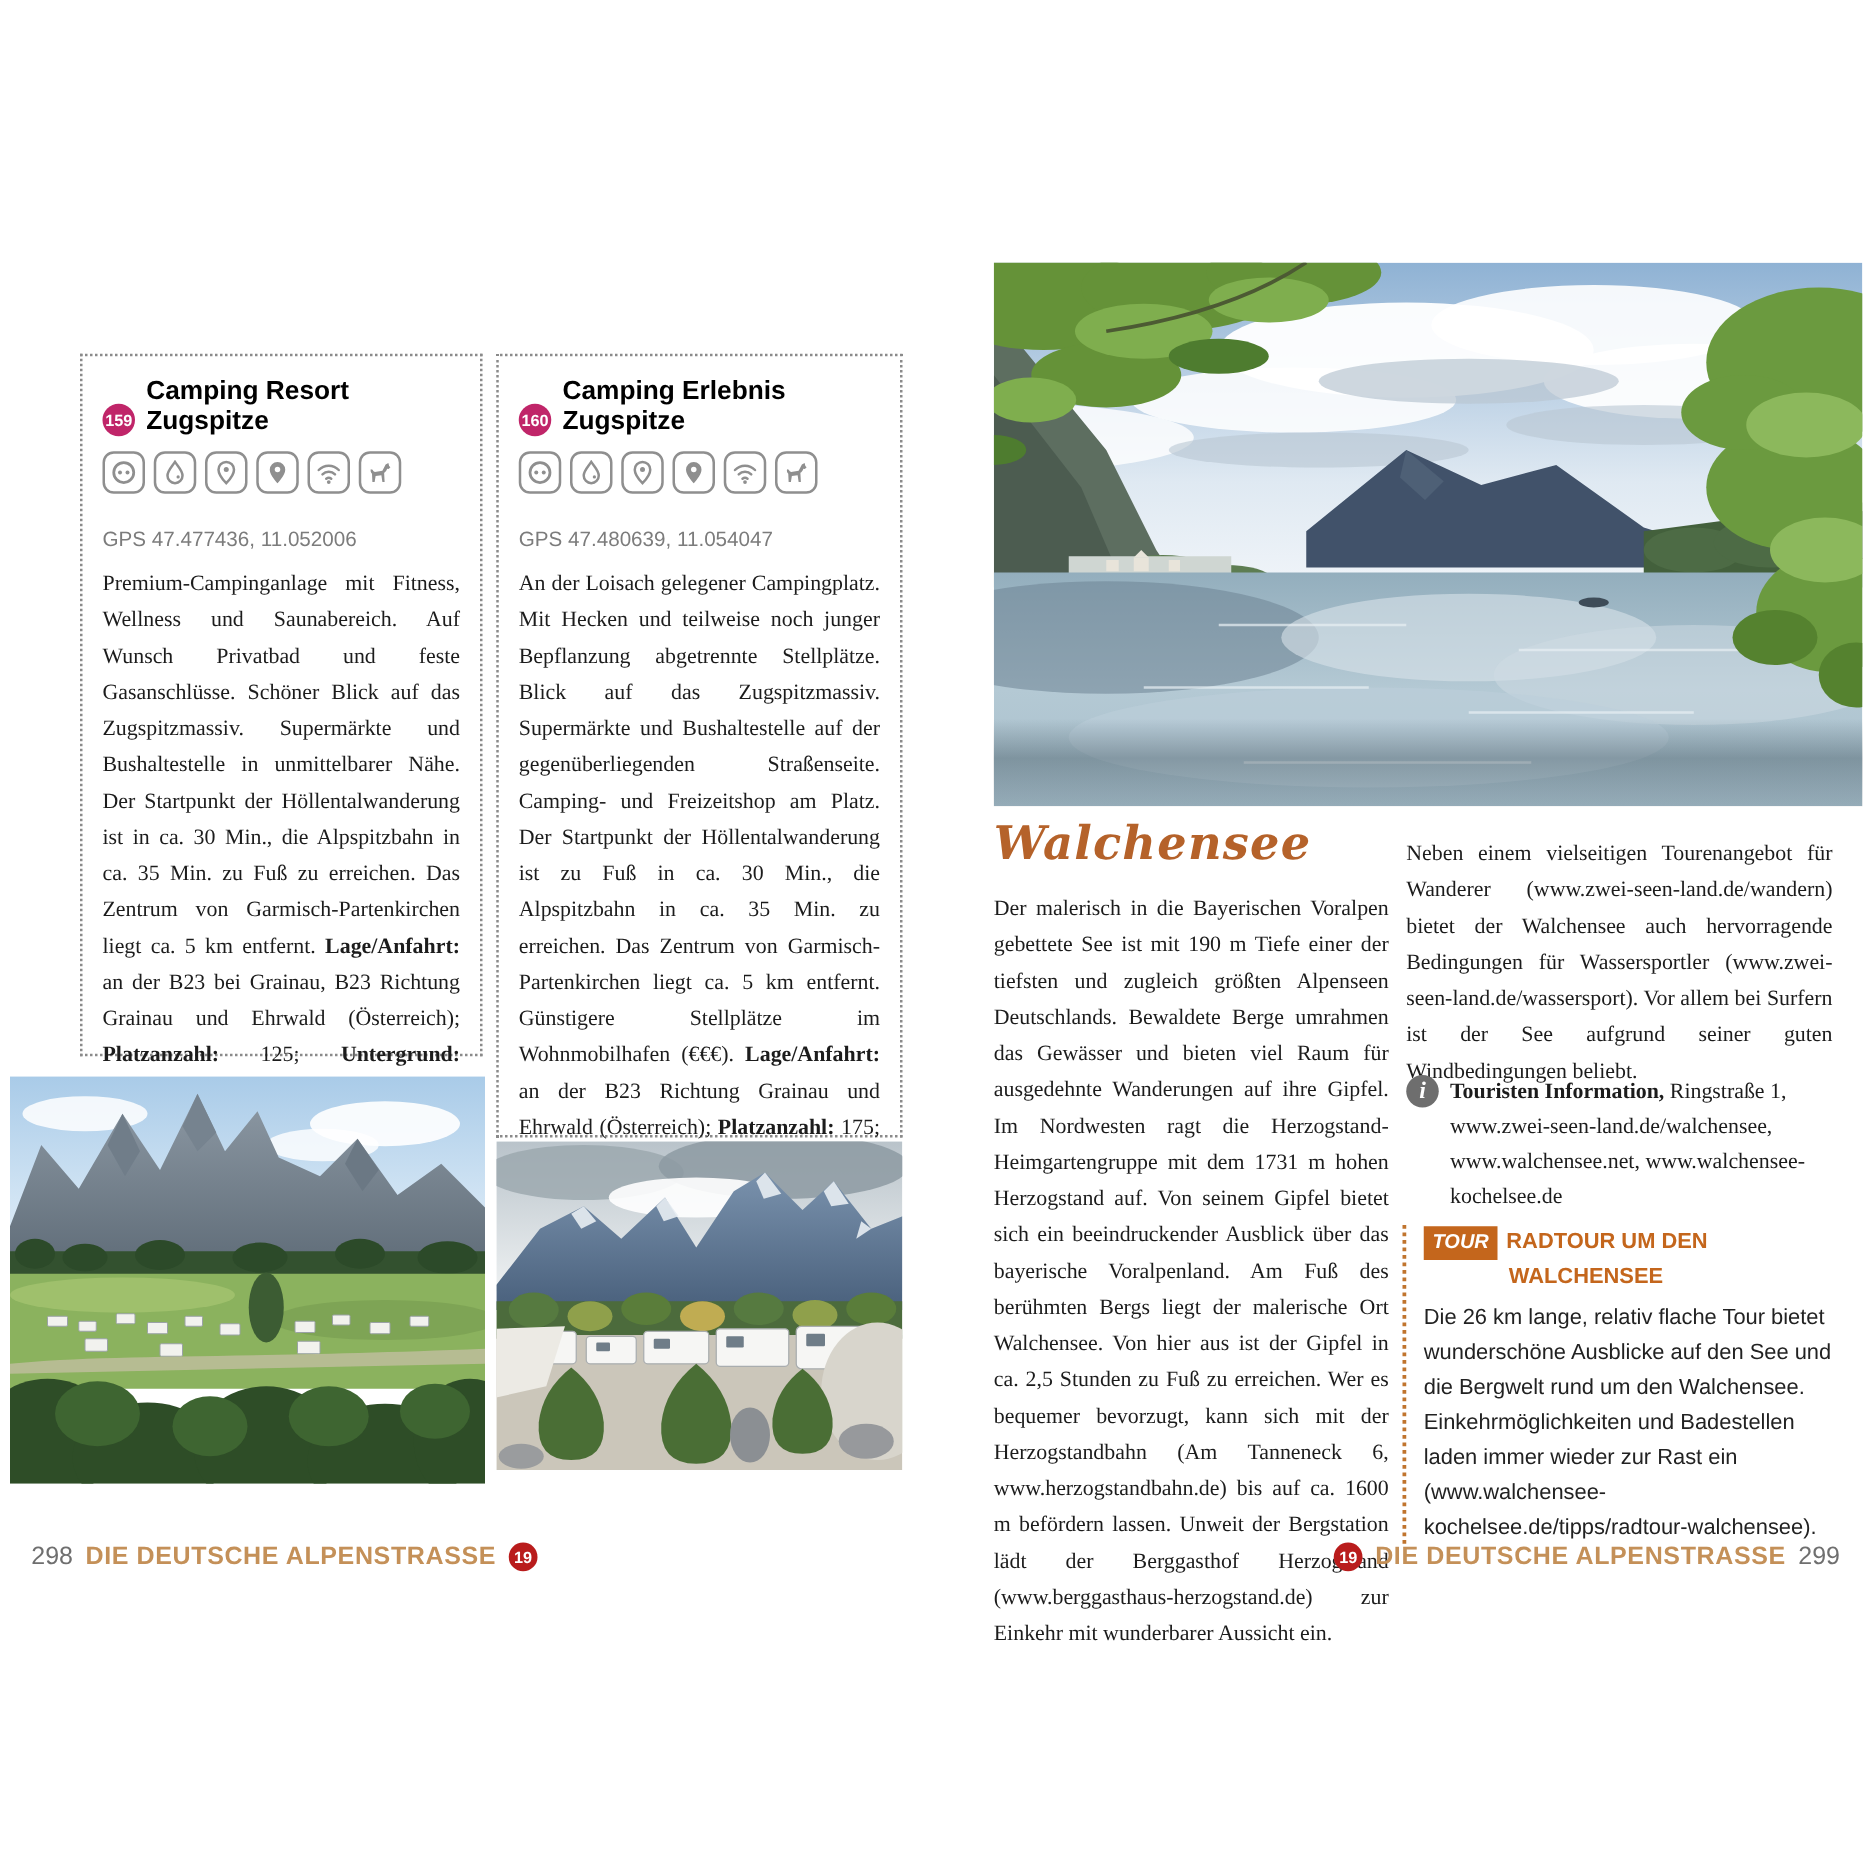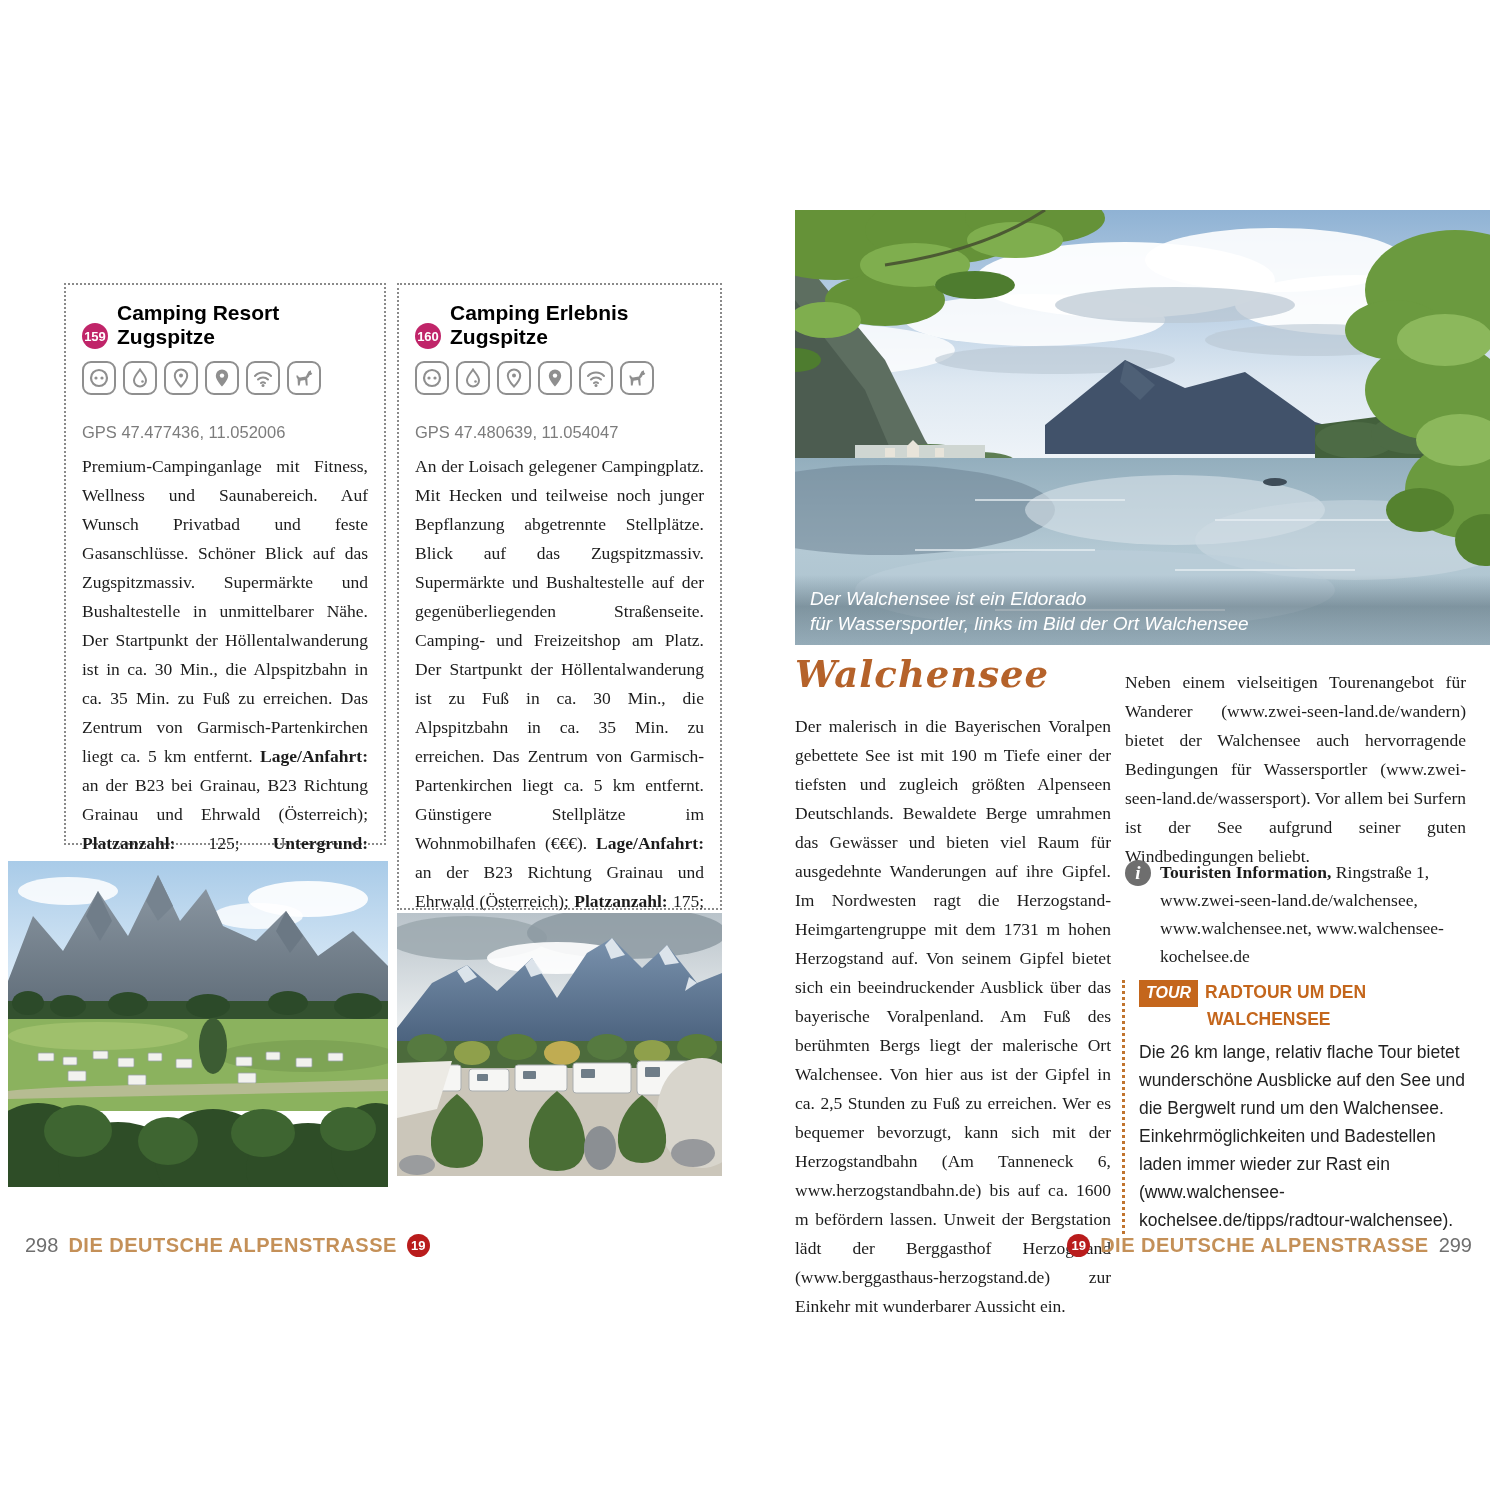--- a/index.html
+++ b/index.html
@@ -380,24 +380,20 @@
           <ellipse cx="665" cy="230" rx="44" ry="26"></ellipse>
       </g>
       <g fill="#55822f">
         <ellipse cx="625" cy="300" rx="34" ry="22"></ellipse>
           <ellipse cx="690" cy="330" rx="30" ry="26"></ellipse>
       </g>
       <path d="M250,0 q-60 40 -160 55" stroke="#4c5a33" stroke-width="3" fill="none"></path>
     </svg>
   </div>
   <div class="caption-shade"></div>
-  <div class="caption">
-    <div>Der Walchensee ist ein Eldorado</div>
-    <div>für Wassersportler, links im Bild der Ort Walchensee</div>
-  </div>
 
   <div id="walchensee-heading">Walchensee</div>
 
   <div class="flowcol" style="left:795px;top:712px;width:316px;"><span>Der malerisch in die Bayerischen Voralpen gebettete See ist mit 190 m Tiefe einer der tiefsten und zugleich größten Alpenseen Deutschlands. Bewaldete Berge umrahmen das Gewässer und bieten viel Raum für ausgedehnte Wanderungen auf ihre Gipfel. Im Nordwesten ragt die </span><span class="bold">Herzogstand-Heimgartengruppe</span><span> mit dem 1731 m hohen </span><span class="bold">Herzogstand</span><span> auf. Von seinem Gipfel bietet sich ein beeindruckender Ausblick über das bayerische Voralpenland. Am Fuß des berühmten Bergs liegt der malerische Ort </span><span class="bold">Walchensee.</span><span> Von hier aus ist der Gipfel in ca. 2,5 Stunden zu Fuß zu erreichen. Wer es bequemer bevorzugt, kann sich mit der </span><span class="bold">Herzogstandbahn</span><span> (Am Tanneneck 6, www.herzogstandbahn.de) bis auf ca. 1600 m befördern lassen. Unweit der Bergstation lädt der </span><span class="bold">Berggasthof Herzogstand</span><span> (www.berggasthaus-herzogstand.de) zur Einkehr mit wunderbarer Aussicht ein.</span></div>
 
   <div class="flowcol" style="left:1125px;top:668px;width:341px;"><span>Neben einem vielseitigen Tourenangebot für Wanderer (www.zwei-seen-land.de/wandern) bietet der Walchensee auch hervorragende Bedingungen für </span><span class="bold">Wassersportler</span><span> (www.zwei-seen-land.de/wassersport). Vor allem bei Surfern ist der See aufgrund seiner guten Windbedingungen beliebt.</span></div>
 
   <div id="info-block">
     <div class="info-icon">i</div>
     <div id="info-text"><span class="bold">Touristen Information,</span><span> Ringstraße 1, www.zwei-seen-land.de/walchensee, www.walchensee.net, www.walchensee-kochelsee.de</span></div>

